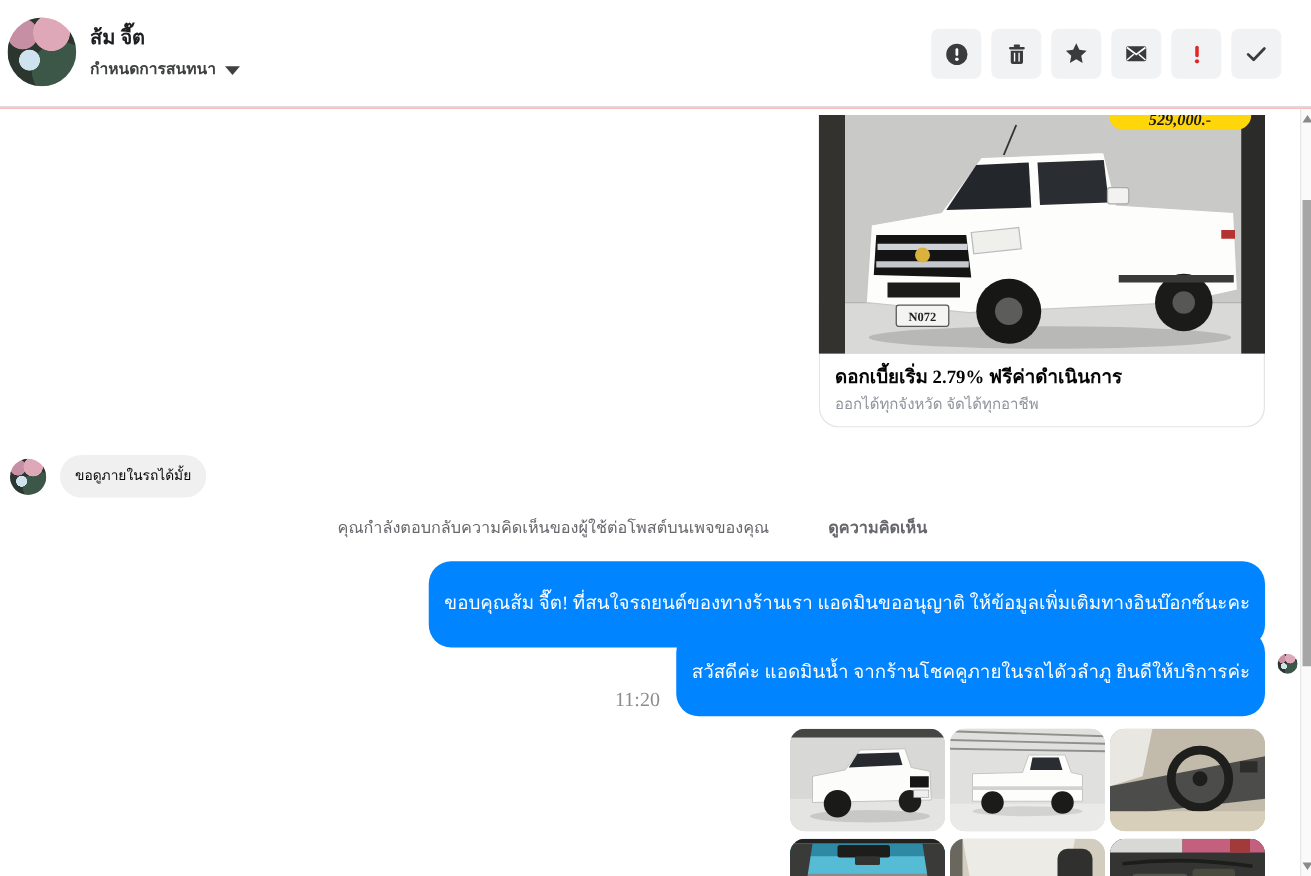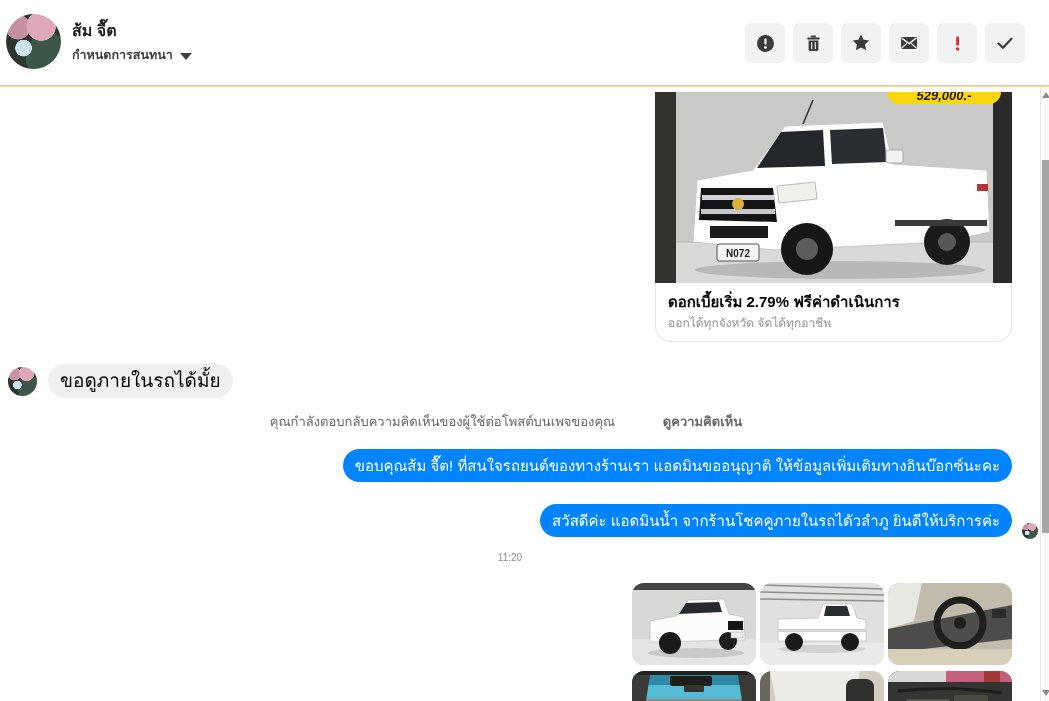--- a/index.html
+++ b/index.html
@@ -1,18 +1,18 @@
 <!DOCTYPE html>
 <html><head>
 <meta charset="utf-8">
 <style>
   * { margin:0; padding:0; box-sizing:border-box; }
   html,body { width:1049px; height:701px; overflow:hidden; background:#fff;
     font-family:"Liberation Sans","DejaVu Sans",sans-serif; }
-  .screen { position:relative; width:1049px; height:701px; background:#fde047; overflow:hidden; }
+  .screen { position:relative; width:1049px; height:701px; background:#fca5a5; overflow:hidden;font-family:Liberation Serif, serif; }
 
   
   .header { position:absolute; top:0; left:0; width:1049px; height:86px;
     background:#fff; border-bottom:1px solid #cfcfcf; z-index:5; }
   .bird-avatar { border-radius:50%;
     background:
       radial-gradient(circle at 32% 62%, #cfe3ee 0 16%, rgba(0,0,0,0) 17%),
       radial-gradient(circle at 64% 22%, #dfa8b8 0 26%, rgba(0,0,0,0) 27%),
       radial-gradient(circle at 22% 24%, #c78fa4 0 20%, rgba(0,0,0,0) 21%),
       radial-gradient(circle at 78% 78%, #3c5648 0 38%, rgba(0,0,0,0) 39%),
@@ -36,36 +36,36 @@
   .card { position:absolute; top:5px; left:655px; width:357px; cursor:pointer; }
   .card-img { width:357px; height:191px; display:block; }
   .card-footer { width:357px; height:59px; background:#fff; border:1px solid #e2e4e8; border-top:none;
     border-radius:0 0 16px 16px; padding:8px 12px 0 12px; }
   .card-title { font-size:15px; font-weight:bold; color:#050505; line-height:22px; white-space:nowrap; }
   .card-sub { font-size:12px; color:#90949c; line-height:21px; white-space:nowrap; }
 
   
   .in-avatar { position:absolute; left:8px; top:280px; width:29px; height:29px; }
   .bubble-in { position:absolute; left:48px; top:277px; background:#f0f0f0; color:#050505;
-    font-size:19px; line-height:22px; padding:6px 12px; border-radius:18px; white-space:nowrap; }
+    font-size:11px; line-height:22px; padding:6px 12px; border-radius:18px; white-space:nowrap; }
 
   
   .notice { position:absolute; top:326px; left:0; width:1012px; text-align:center;
     font-size:13px; color:#65676b; line-height:18px; }
   .notice b { font-weight:bold; color:#65676b; cursor:pointer;margin-left:44px; }
 
   
   .bubble-out { position:absolute; right:28px; background:#0084ff; color:#fff;
-    font-size:15px; line-height:21px; padding:6px 12px; border-radius:18px; white-space:nowrap; }
+    font-size:15px; line-height:21px; padding:24px 12px; border-radius:18px; white-space:nowrap; }
   .out-1 { top:362px; }
   .out-2 { top:417px; }
   .seen-avatar { position:absolute; left:1022px; top:436px; width:16px; height:16px; }
 
   .timestamp { position:absolute; top:465px; left:0; width:1020px; text-align:center;
-    font-size:10px; color:#8a8d91; }
+    font-size:16px; color:#8a8d91; }
 
   
   .grid { position:absolute; top:496px; left:632px; width:380px;
     display:grid; grid-template-columns:124px 124px 124px; grid-auto-rows:82px; gap:6px 4px; }
   .tile { border-radius:12px; overflow:hidden; cursor:pointer; background:#d8d8d6; }
   .tile svg { display:block; width:124px; height:82px; }
 
   
   .scrollbar { position:absolute; top:87px; right:0; width:9px; height:614px;
     background:#fafafa; border-left:1px solid #e6e6e6; }

